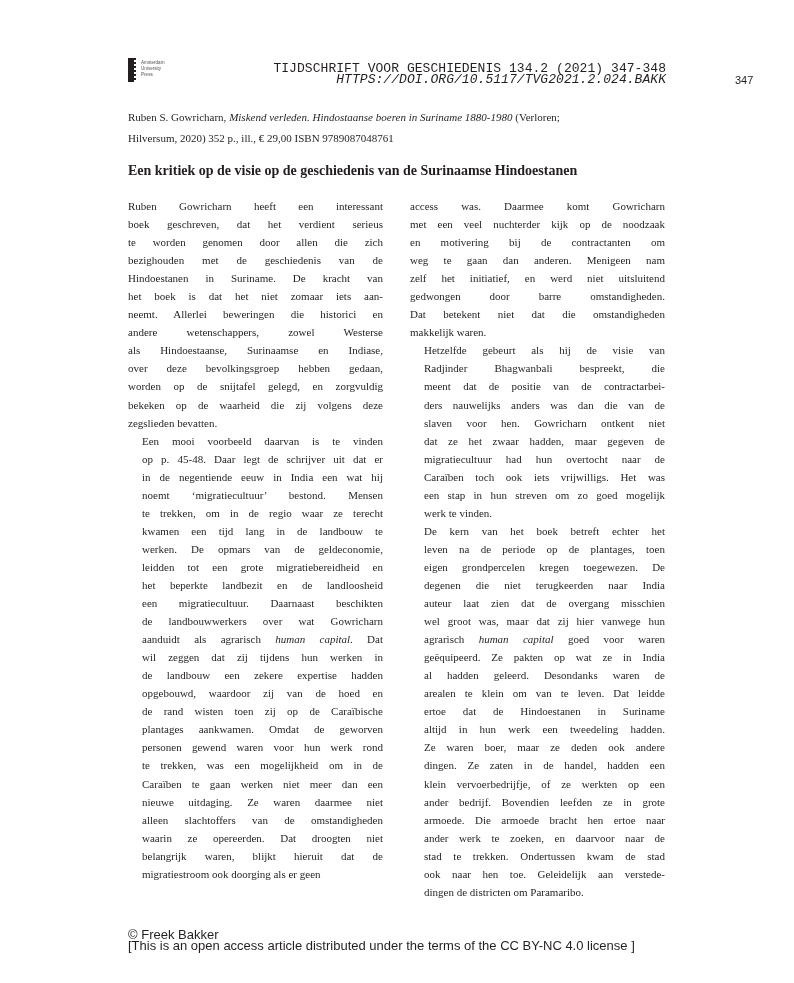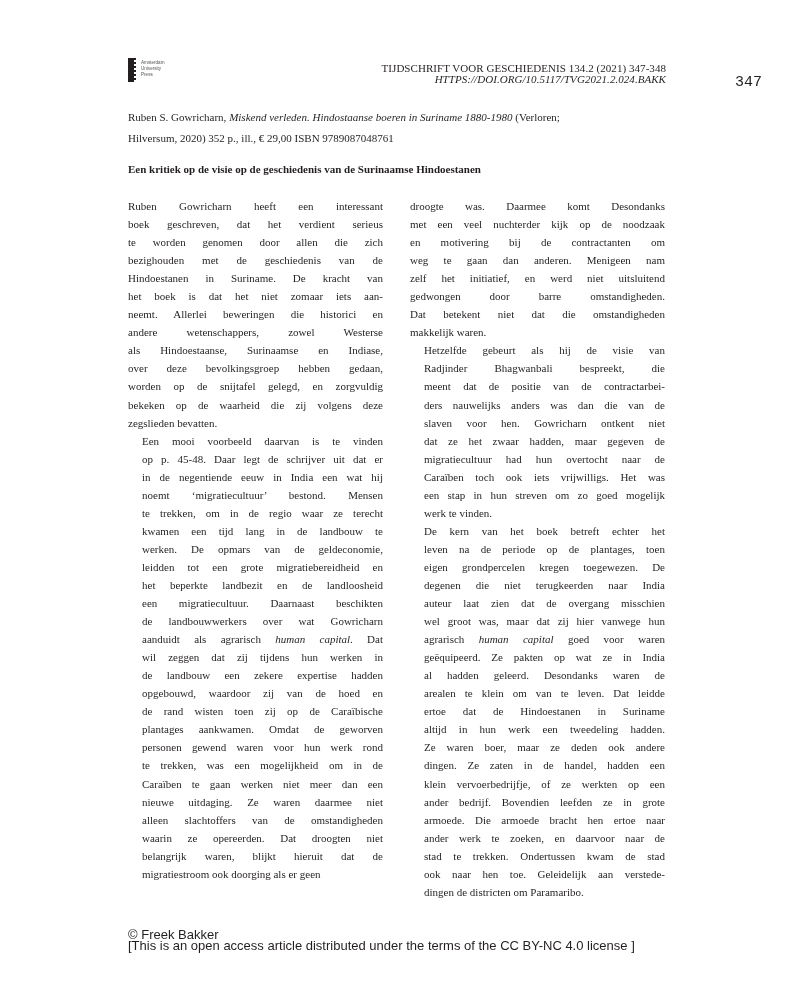--- a/index.html
+++ b/index.html
@@ -3,28 +3,28 @@
   <meta charset="utf-8">
   <style>
     html, body { margin: 0; padding: 0; background: #ffffff; }
     body { width: 794px; height: 983px; position: relative; overflow: hidden; color: #231f20; }
     .logo { position: absolute; left: 128px; top: 58px; display: flex; align-items: flex-start; }
     .logo-bar { width: 6px; height: 24px; background: #231f20; position: relative; margin-right: 7px; }
     .logo-bar::after { content: ""; position: absolute; right: -2px; top: 0; width: 2px; height: 24px;
       background: repeating-linear-gradient(to bottom, #231f20 0 2px, transparent 2px 4px); }
     .logo-text { font-family: "Liberation Sans", sans-serif; font-size: 4.6px; line-height: 6.2px; color: #555; margin-top: 2px; }
     .header-right { position: absolute; right: 128px; top: 63px; text-align: right;
-      font-family: Liberation Serif, serif; font-size: 11px; line-height: 11px; color: #231f20; letter-spacing: 0.05px; }
+      font-family: Liberation Mono, monospace; font-size: 13px; line-height: 11px; color: #231f20; letter-spacing: 0.05px; }
     .header-right .doi { font-style: italic; }
-    .page-number { position: absolute; left: 735px; top: 74px; font-family: Liberation Mono, monospace; font-size: 15px; color: #231f20; }
+    .page-number { position: absolute; left: 735px; top: 74px; font-family: Liberation Sans, sans-serif; font-size: 11px; color: #231f20; }
     .citation { position: absolute; left: 128px; top: 107px; width: 540px;
       font-family: "Liberation Serif", serif; font-size: 11px; line-height: 21px; color: #231f20; }
     .citation i { font-style: italic; }
     .title { position: absolute; left: 128px; top: 163px; width: 560px;
-      font-family: "Liberation Serif", serif; font-weight: bold; font-size: 11px; color: #231f20; }
+      font-family: "Liberation Serif", serif; font-weight: bold; font-size: 14px; color: #231f20; }
     .col { position: absolute; top: 197px; width: 255px;
       font-family: "Liberation Serif", serif; font-size: 11px; line-height: 18.05px; color: #231f20;
       text-align: justify; hyphens: manual; }
     .col p { margin: 0; }
     .col p + p { text-indent: 14px; }
     .col .line { display: block; text-align: justify; text-align-last: justify; white-space: nowrap; }
     .col .line.last { text-align-last: left; }
     .col-left { left: 128px; }
     .col-right { left: 410px; }
     .footer { position: absolute; left: 128px; top: 929px; font-family: "Liberation Sans", sans-serif;
@@ -94,21 +94,21 @@
       <span class="line">Caraïben te gaan werken niet meer dan een</span>
       <span class="line">nieuwe uitdaging. Ze waren daarmee niet</span>
       <span class="line">alleen slachtoffers van de omstandigheden</span>
       <span class="line">waarin ze opereerden. Dat droogten niet</span>
       <span class="line">belangrijk waren, blijkt hieruit dat de</span>
       <span class="line last">migratiestroom ook doorging als er geen</span>
     </p>
   </div>
 <div class="col col-right" id="col-right">
     <p>
-      <span class="line">droogte was. Daarmee komt Desondanks</span>
+      <span class="line">access was. Daarmee komt Gowricharn</span>
       <span class="line">met een veel nuchterder kijk op de noodzaak</span>
       <span class="line">en motivering bij de contractanten om</span>
       <span class="line">weg te gaan dan anderen. Menigeen nam</span>
       <span class="line">zelf het initiatief, en werd niet uitsluitend</span>
       <span class="line">gedwongen door barre omstandigheden.</span>
       <span class="line">Dat betekent niet dat die omstandigheden</span>
       <span class="line last">makkelijk waren.</span>
     </p>
     <p>
       <span class="line" style="text-indent: 14px;">Hetzelfde gebeurt als hij de visie van</span>

